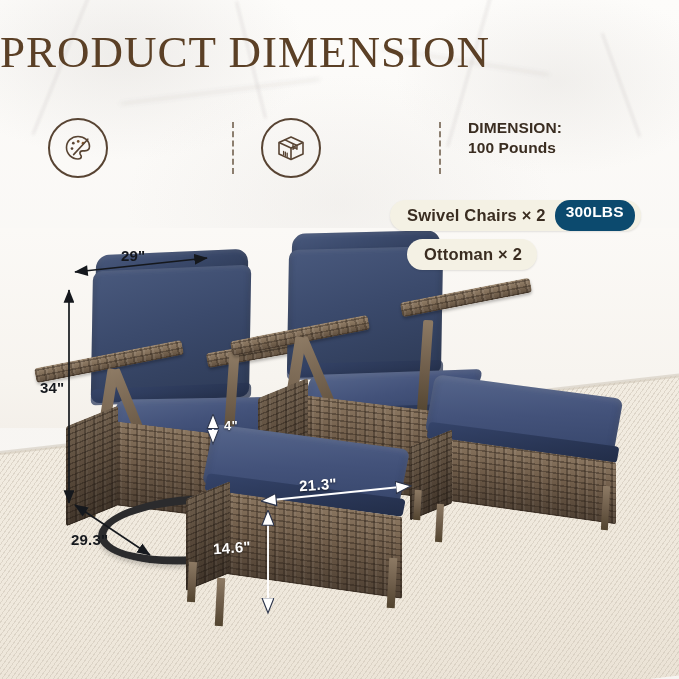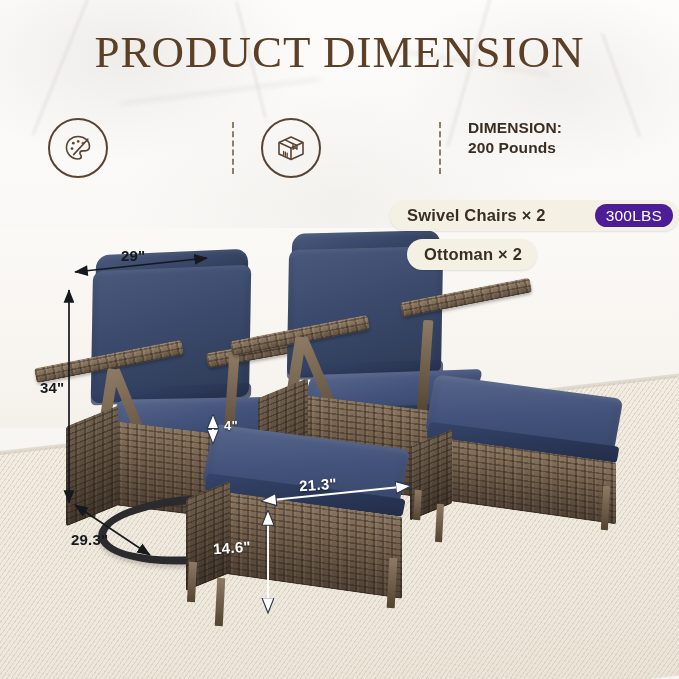--- a/index.html
+++ b/index.html
@@ -17,21 +17,21 @@
       radial-gradient(ellipse 300px 170px at 18% 8%, rgba(206,202,198,.30), transparent 62%),
       radial-gradient(ellipse 260px 150px at 82% 12%, rgba(208,204,200,.26), transparent 62%),
       radial-gradient(ellipse 330px 200px at 50% 30%, rgba(212,208,204,.20), transparent 65%),
       linear-gradient(180deg,#fdfcfa 0%,#f8f6f3 55%,#f6f4f1 100%);
   }
   .vein{position:absolute;background:rgba(190,186,182,.36);filter:blur(1.4px);transform-origin:center;}
   .vein2{position:absolute;background:rgba(198,194,190,.30);filter:blur(2.2px);}
 
   
   .title{
-    position:absolute;left:0;right:0;top:26px;text-align:center;
+    position:absolute;left:0;right:0;top:26px;text-align:left;
     font-family:"Liberation Serif", serif;
     font-size:45px;letter-spacing:1.0px;color:#5b4026;font-weight:400;
     white-space:nowrap;
   }
 
   
   .features{position:absolute;left:46px;top:112px;width:600px;height:72px;}
   .feat{position:absolute;display:flex;align-items:center;gap:10px;}
   .feat .ring{
     width:56px;height:56px;border:2px solid #584433;border-radius:50%;
@@ -44,23 +44,23 @@
 
   
   .badge{
     position:absolute;display:flex;align-items:center;
     background:#f4f1e4;border-radius:19px;height:31px;
     padding:0 6px 0 17px;box-shadow:0 1px 2px rgba(0,0,0,.10);
     white-space:nowrap;
   }
   .badge .lbl{font-size:16.5px;color:#3a2d21;font-weight:600;margin-right:9px;letter-spacing:.2px;}
   .badge .cap{
-    background:#4c1d95;color:#fff;border-radius:15px;
-    font-size:15.5px;font-weight:400;letter-spacing:.2px;
-    padding:4px 11px 3px;line-height:1;
+    background:#0c4a6e;color:#fff;border-radius:15px;
+    font-size:15.5px;font-weight:700;letter-spacing:.2px;
+    padding:4px 11px 11px;line-height:1;
   }
 
   
   .scene{position:absolute;left:0;top:228px;width:679px;height:451px;}
 
   
   .rug{position:absolute;left:-20px;top:185px;width:740px;height:300px;
     background:
       repeating-linear-gradient(128deg, rgba(205,196,182,.55) 0 1px, rgba(0,0,0,0) 1px 4px),
       linear-gradient(180deg,#f2ece1 0%,#efe8dc 60%,#ebe3d6 100%);
@@ -147,21 +147,21 @@
           <path d="M9.6 20.3 L9.6 23.6 M11.4 21.2 L11.4 24.5 M13.2 22.1 L13.2 25.4" stroke="#584433" stroke-width="1.3" stroke-linecap="round"></path>
         </svg>
       </span>
     </div>
 
     <div class="divider" style="left:393px;"></div>
 
     <div class="feat" style="left:422px;top:6px;">
       <span class="txt">
         <span>DIMENSION:</span>
-        <span class="l2">200 Pounds</span>
+        <span class="l2">100 Pounds</span>
       </span>
     </div>
   </div>
 
   <div class="scene">
     <div class="floorfade"></div>
     <div class="rug"></div>
     <div class="rug-edge"></div>
 
     <div style="position:absolute;left:78px;top:18px;width:250px;height:290px;">
@@ -257,21 +257,21 @@
   </svg>
 
   <div class="dim" style="left:121px;top:247px;">29"</div>
   <div class="dim" style="left:40px;top:379px;">34"</div>
   <div class="dim" style="left:71px;top:531px;">29.3"</div>
 
   <div class="dim-w sm" style="left:224px;top:418px;">4"</div>
   <div class="dim-w" style="left:299px;top:476px;transform:rotate(-4deg);">21.3"</div>
   <div class="dim-w" style="left:213px;top:539px;transform:rotate(-4deg);">14.6"</div>
 
-  <div class="badge" style="left:390px;top:200px;gap:40px;">
+  <div class="badge" style="left:390px;top:200px;">
     <span class="lbl">Swivel Chairs × 2</span>
     <span class="cap">300LBS</span>
   </div>
   <div class="badge" style="left:407px;top:239px;">
     <span class="lbl">Ottoman × 2</span>
   </div>
 
 </div>
 
 </body></html>

